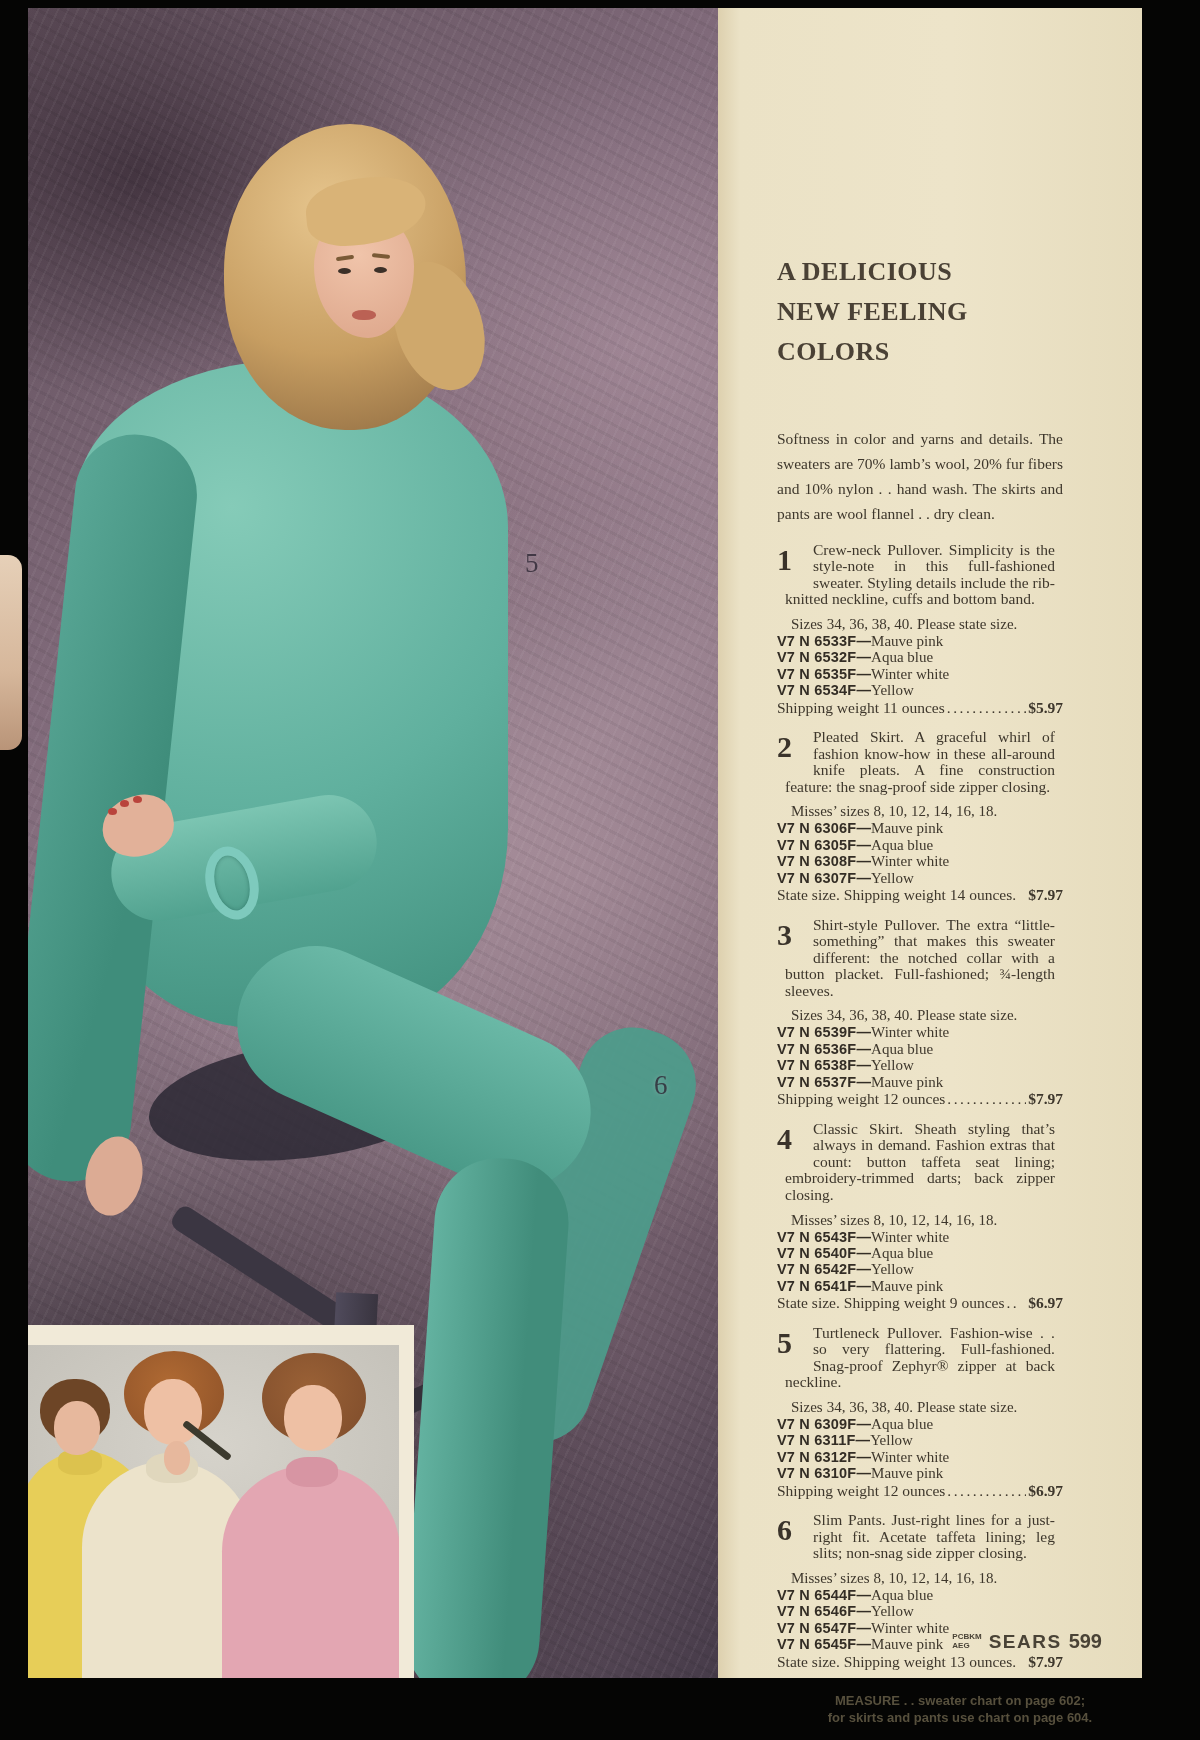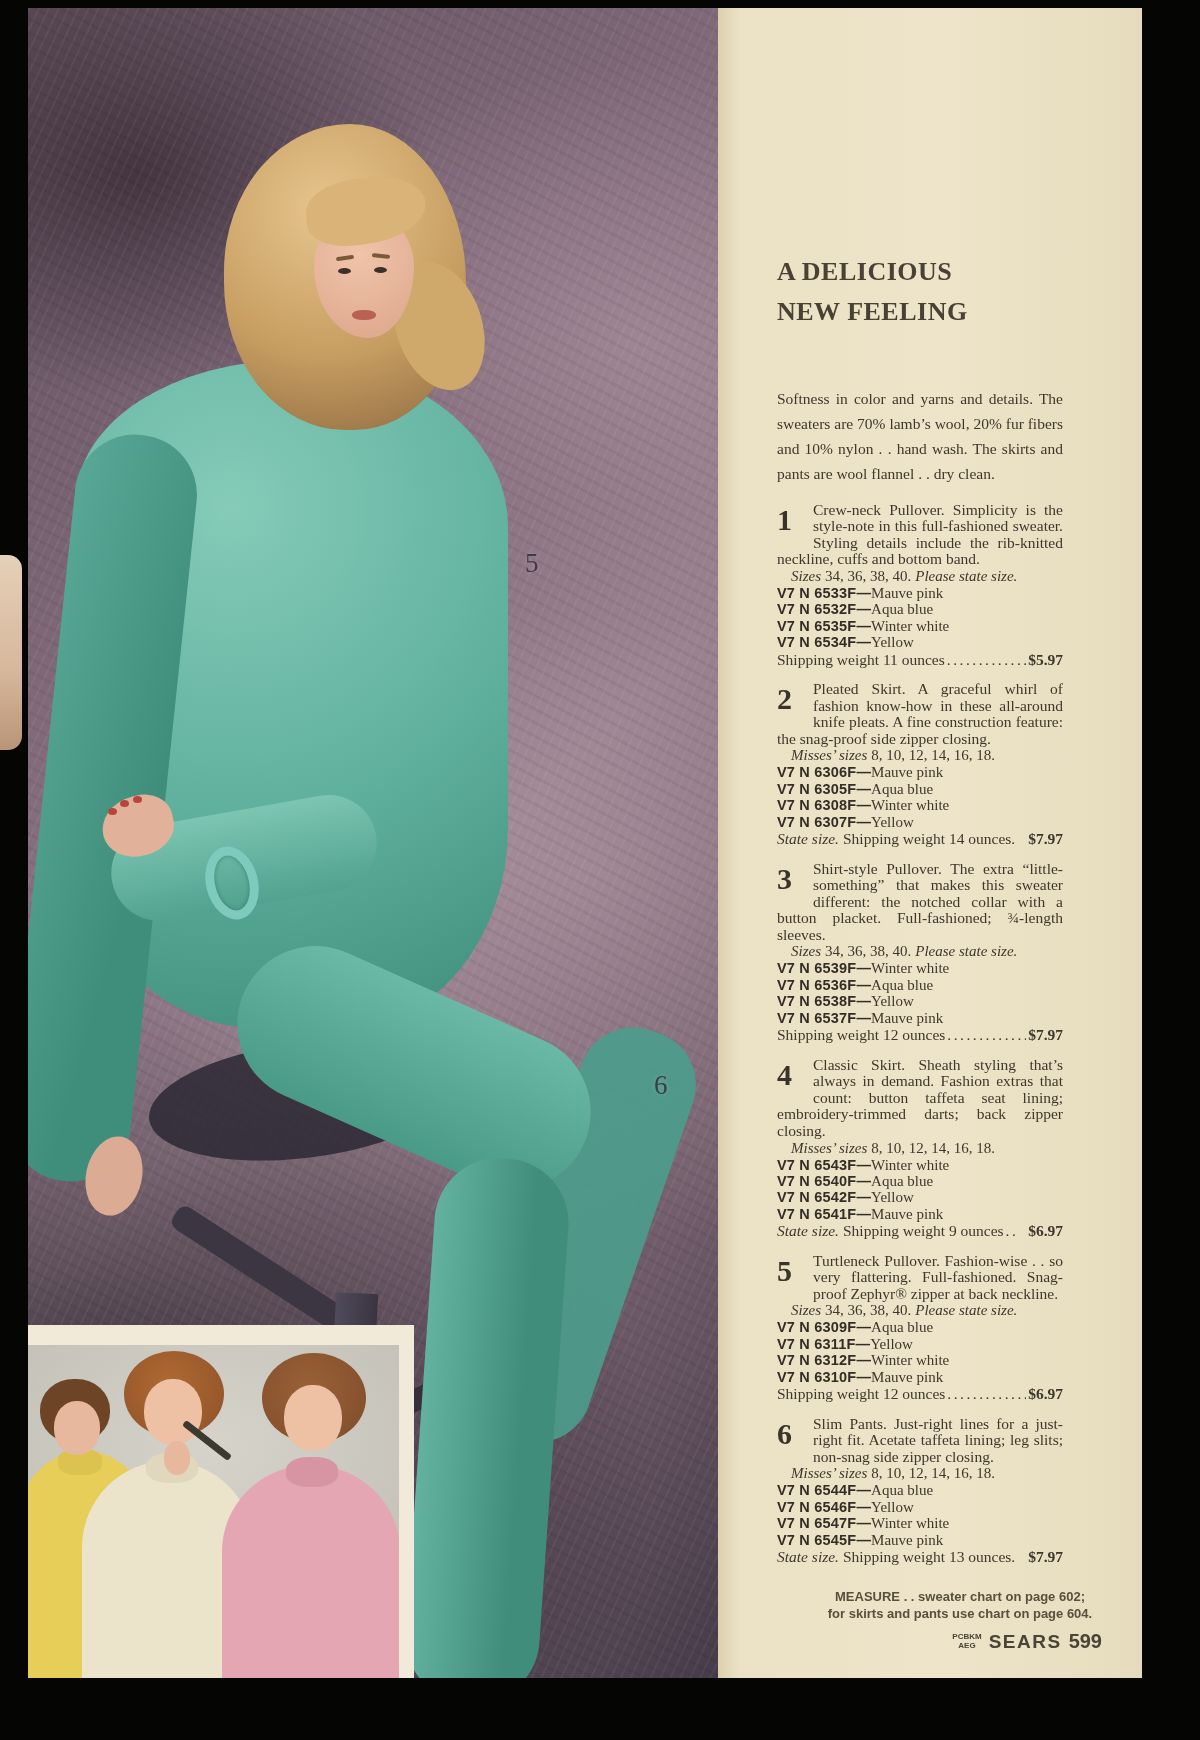--- a/index.html
+++ b/index.html
@@ -96,36 +96,36 @@
 
   
   .column{position:absolute;left:690px;top:0;width:424px;height:1670px;
     background:linear-gradient(90deg,#ddd0ae 0,#ebe2c6 22px,#ede4c9 55%,#e6dcbd 100%);}
   .coltext{position:absolute;left:59px;top:0;width:286px;color:#3e372c;}
   .headline{padding-top:244px;font-size:26px;line-height:40px;font-weight:700;letter-spacing:.5px;color:#4a4135;}
   .intro{margin-top:54px;font-size:15.5px;line-height:25px;text-align:justify;}
   .item{margin-top:13px;}
   .item::after{content:"";display:block;clear:both;}
   .num{float:left;width:28px;font-size:30px;line-height:32px;font-weight:700;color:#3a332a;margin:2px 8px 0 0;}
-  .desc{margin:0;font-size:15.5px;line-height:16.6px;text-align:justify;}
+  .desc{margin:8px;font-size:15.5px;line-height:16.6px;text-align:justify;}
   .sizes{margin-left:14px;font-size:15px;line-height:17px;}
   .sizes .gap{margin-right:4px;}
-  .it{font-style:italic;}
+  .it{}
   .variant{font-size:15px;line-height:16.4px;white-space:nowrap;}
   .code{font-family:"Liberation Sans",sans-serif;font-weight:700;font-size:14.5px;letter-spacing:.2px;color:#332d25;}
   .ship{display:flex;align-items:baseline;font-size:15.5px;line-height:17.5px;}
   .ship .it:not(:empty){margin-right:4px;}
   .dots{flex:1;overflow:hidden;white-space:nowrap;letter-spacing:2.5px;margin:0 2px;}
   .price{font-weight:700;}
   .measure{margin:22px 0 0 40px;width:286px;font-family:"Liberation Sans",sans-serif;
     font-weight:700;font-size:13px;line-height:17px;color:#57503d;text-align:center;}
   .brandrow{position:absolute;left:0;right:40px;top:1622px;display:flex;justify-content:flex-end;
     align-items:flex-end;gap:7px;color:#4a4336;}
   .printcode{font-family:"Liberation Sans",sans-serif;font-weight:700;font-size:8px;line-height:8.5px;
-    text-align:center;padding-bottom:3px;}
+    text-align:left;padding-bottom:3px;}
   .brand{font-family:"Liberation Sans",sans-serif;font-weight:700;font-size:19px;letter-spacing:1.5px;}
   .pageno{font-family:"Liberation Sans",sans-serif;font-weight:700;font-size:20px;}
 </style>
 </head>
 <body>
 
 <div class="spine-sliver"></div>
 
 <div class="page">
 
@@ -181,20 +181,21 @@
       </div>
     </div>
   </div>
 
   <div class="column">
     <div class="coltext">
 
       <div class="headline">
         <div>A DELICIOUS</div>
         <div>NEW FEELING</div>
+        <div>COLORS</div>
       </div>
 
       <p class="intro">Softness in color and yarns and details. The sweaters are 70% lamb’s wool, 20% fur fibers and 10% nylon . . hand wash. The skirts and pants are wool flannel . . dry clean.</p>
 
       <div class="item">
         <div class="num">1</div>
         <p class="desc">Crew-neck Pullover. Simplicity is the style-note in this full-fashioned sweater. Styling details include the rib-knitted neckline, cuffs and bottom band.</p>
         <div class="sizes">
           <span class="it gap">Sizes</span><span class="gap">34, 36, 38, 40.</span><span class="it">Please state size.</span>
         </div>

